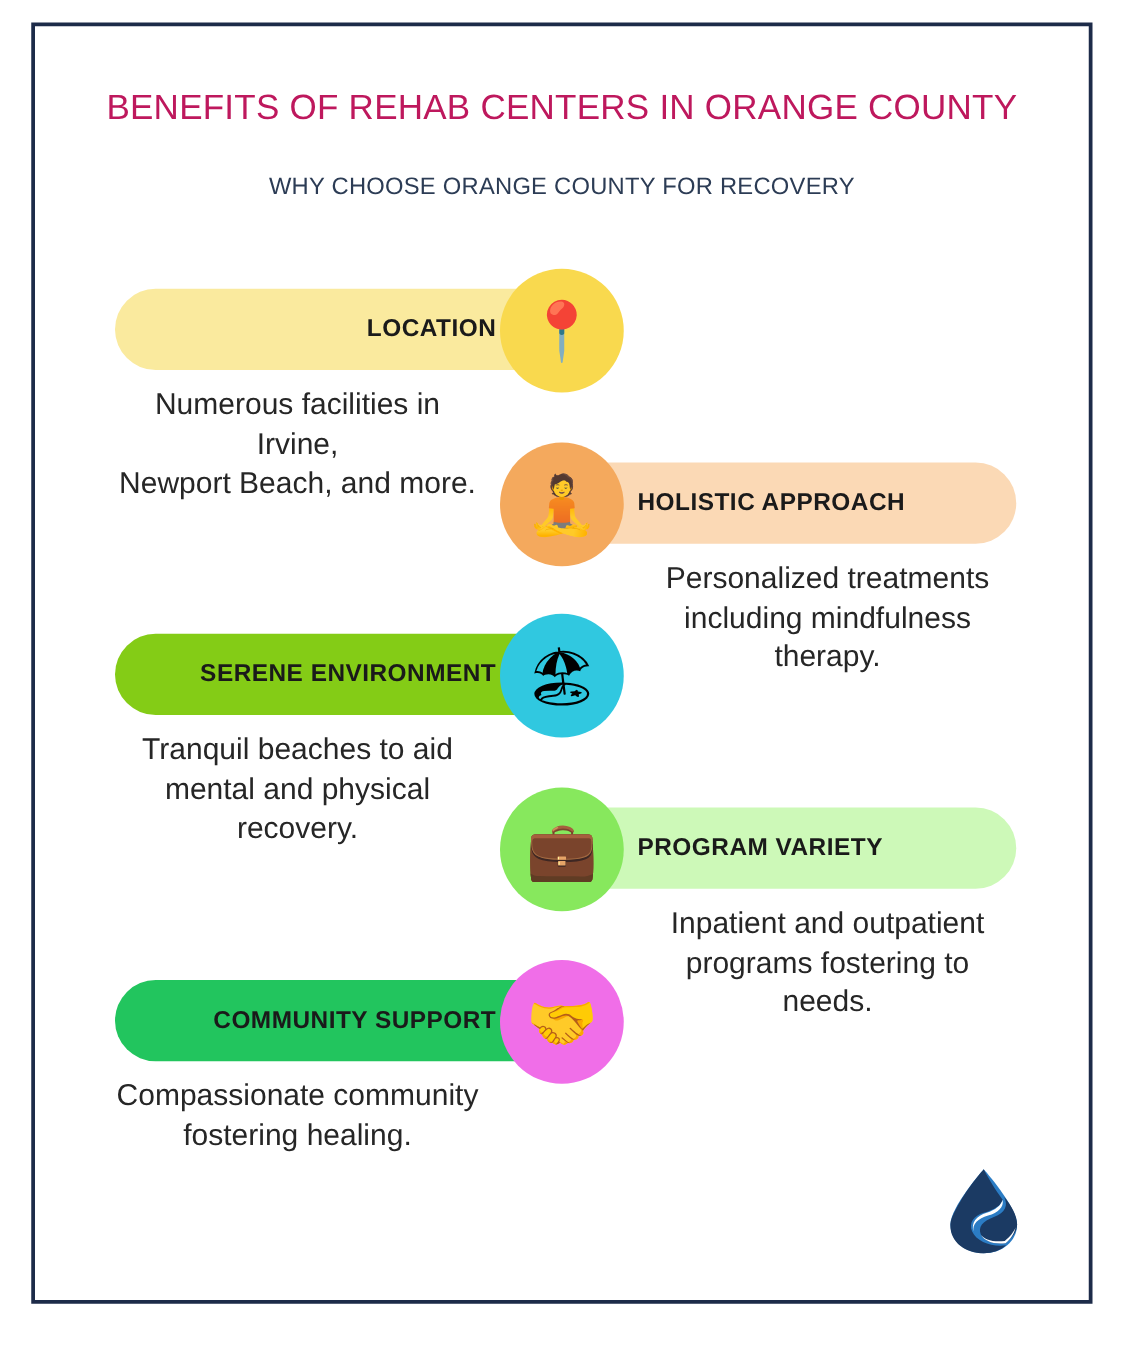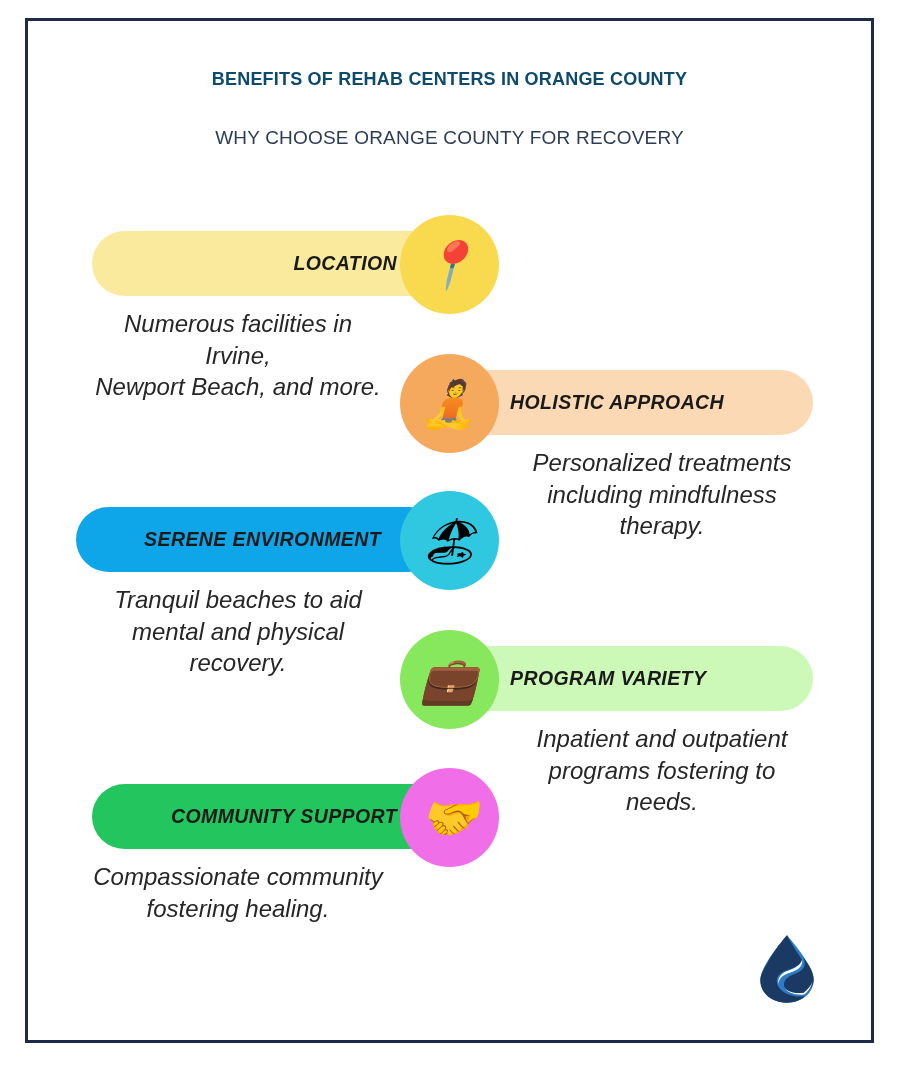--- a/index.html
+++ b/index.html
@@ -35,24 +35,24 @@
   .headings {
     position: absolute;
     left: 0;
     right: 0;
     top: 48px;
     text-align: center;
   }
 
   .title-main {
     font-family: "Liberation Sans", sans-serif;
-    font-weight: bold;
-    font-size: 18px;
+    font-weight: normal;
+    font-size: 28px;
     letter-spacing: 0.2px;
-    color: #0c4a6e;
+    color: #be185d;
     margin: 0;
     line-height: 1.2;
   }
 
   .title-sub {
     font-family: Liberation Sans, sans-serif;
     font-weight: normal;
     font-size: 19px;
     letter-spacing: 0.2px;
     color: #2c3c55;
@@ -61,21 +61,20 @@
     line-height: 1.2;
   }
 
   
   .rows {
     position: absolute;
     left: 0;
     top: 0;
     width: 888px;
     height: 1080px;
-    font-style: italic;
   }
 
   .row {
     position: absolute;
     width: 900px;
     height: 0;
   }
 
   .pill {
     position: absolute;
@@ -211,21 +210,21 @@
       </div>
       <div class="circle" style="top:0px; background:#f4a95d">
         <span>🧘</span>
       </div>
       <div class="desc" style="top:93px; left:512px; width:300px">Personalized treatments
 including mindfulness
 therapy.</div>
     </div>
 
     <div class="row left" style="top:491px">
-      <div class="pill" style="top:16px; left:76px; width:365px; background:#0ea5e9">
+      <div class="pill" style="top:16px; left:92px; width:365px; background:#84cc16">
         <span class="pill-label">SERENE ENVIRONMENT</span>
       </div>
       <div class="circle" style="top:0px; background:#30c8e0">
         <span>🏖</span>
       </div>
       <div class="desc" style="top:93px; right:512px; width:300px">Tranquil beaches to aid
 mental and physical recovery.</div>
     </div>
 
     <div class="row right" style="top:630px">

